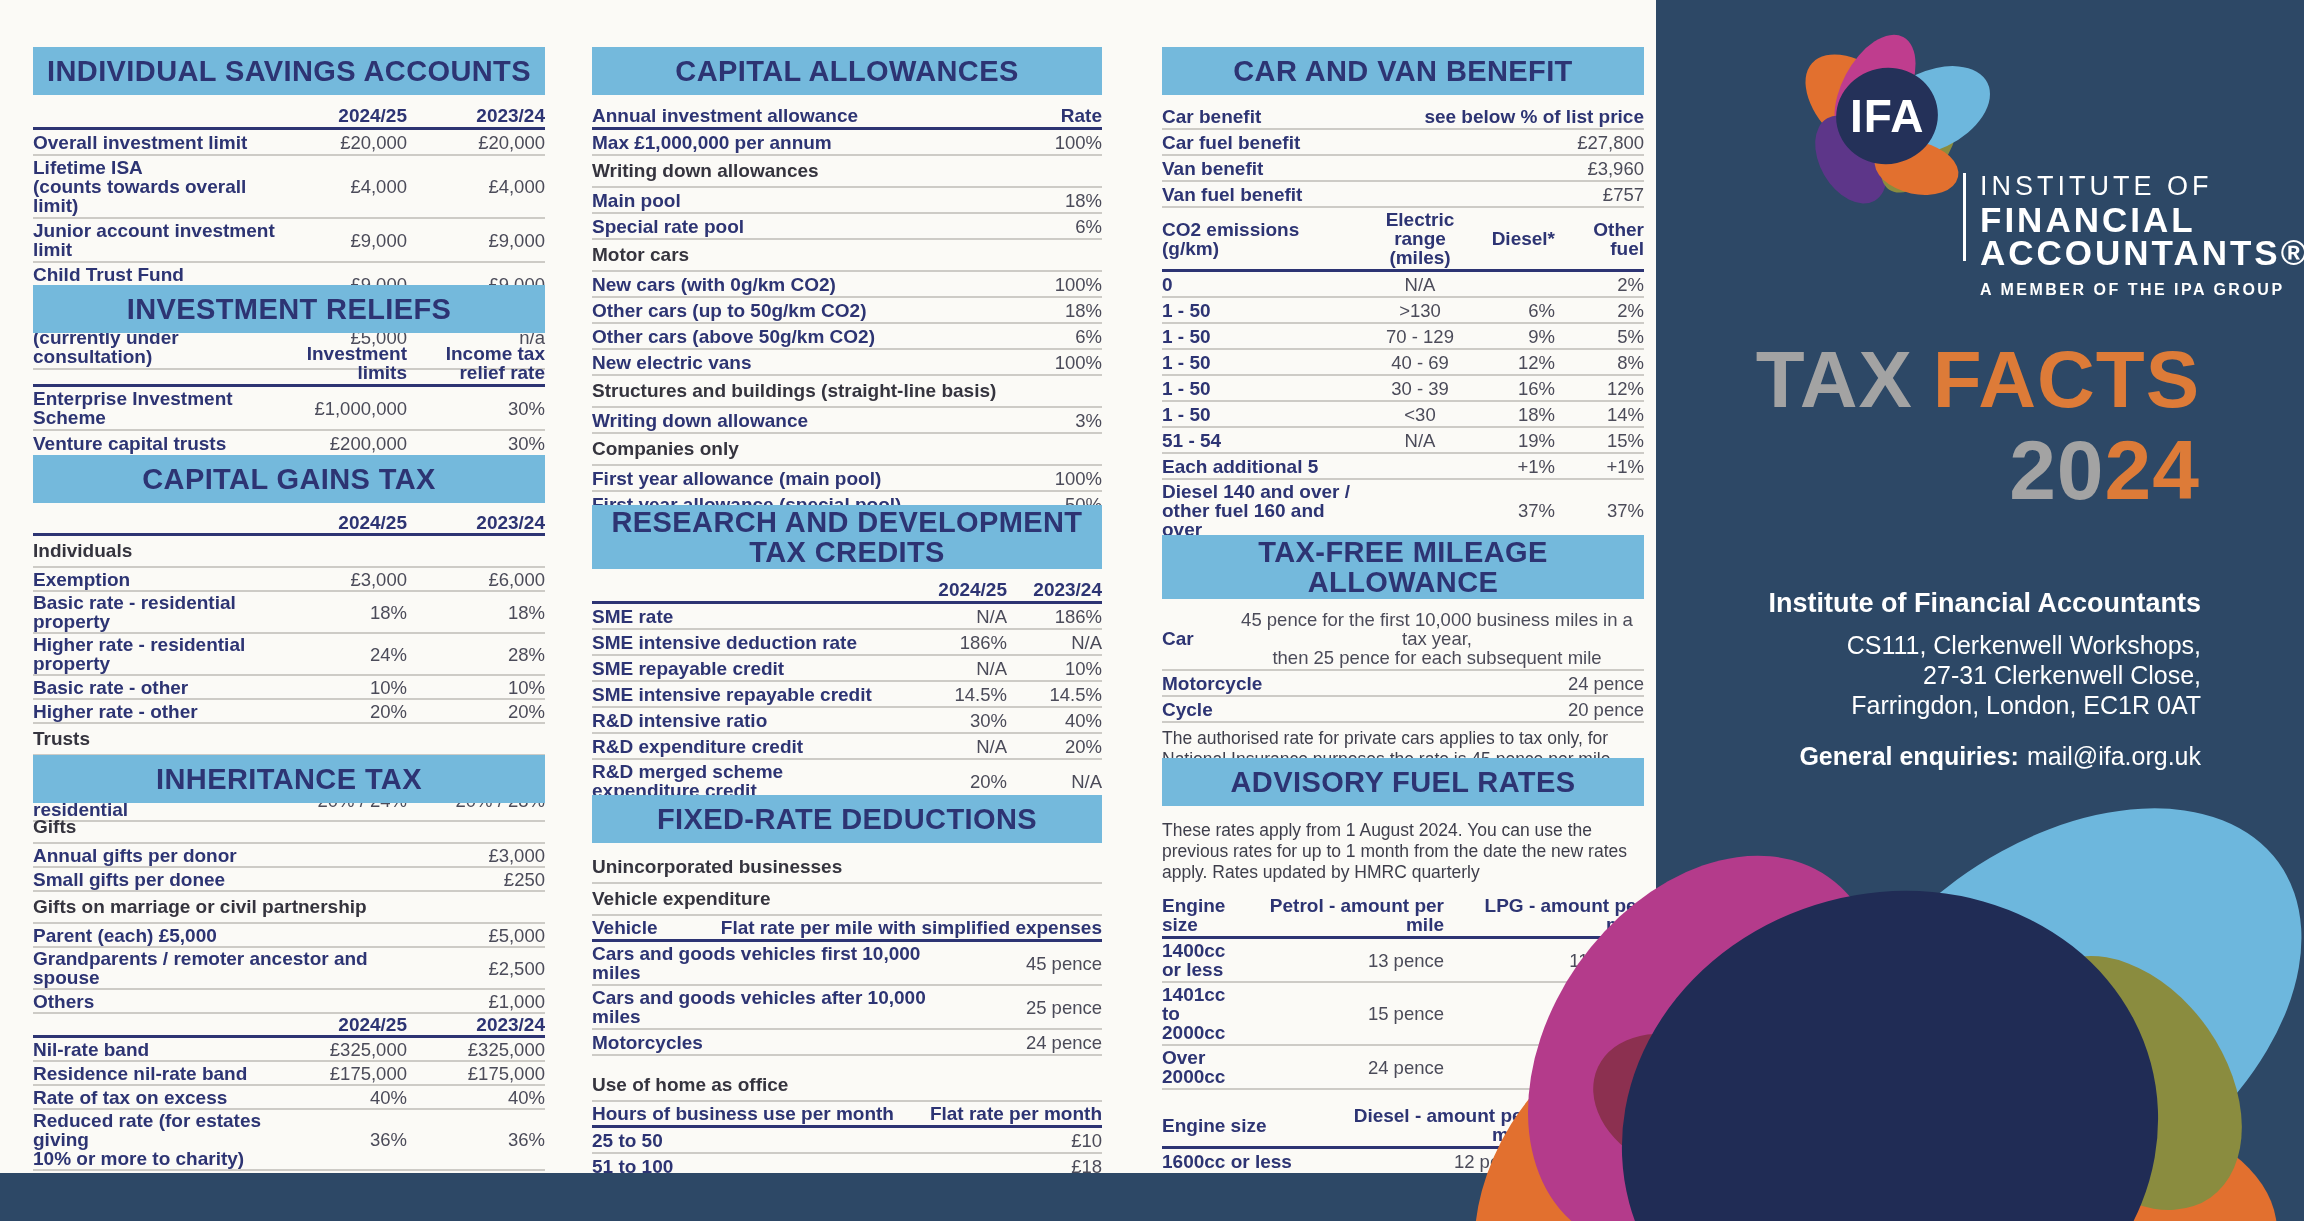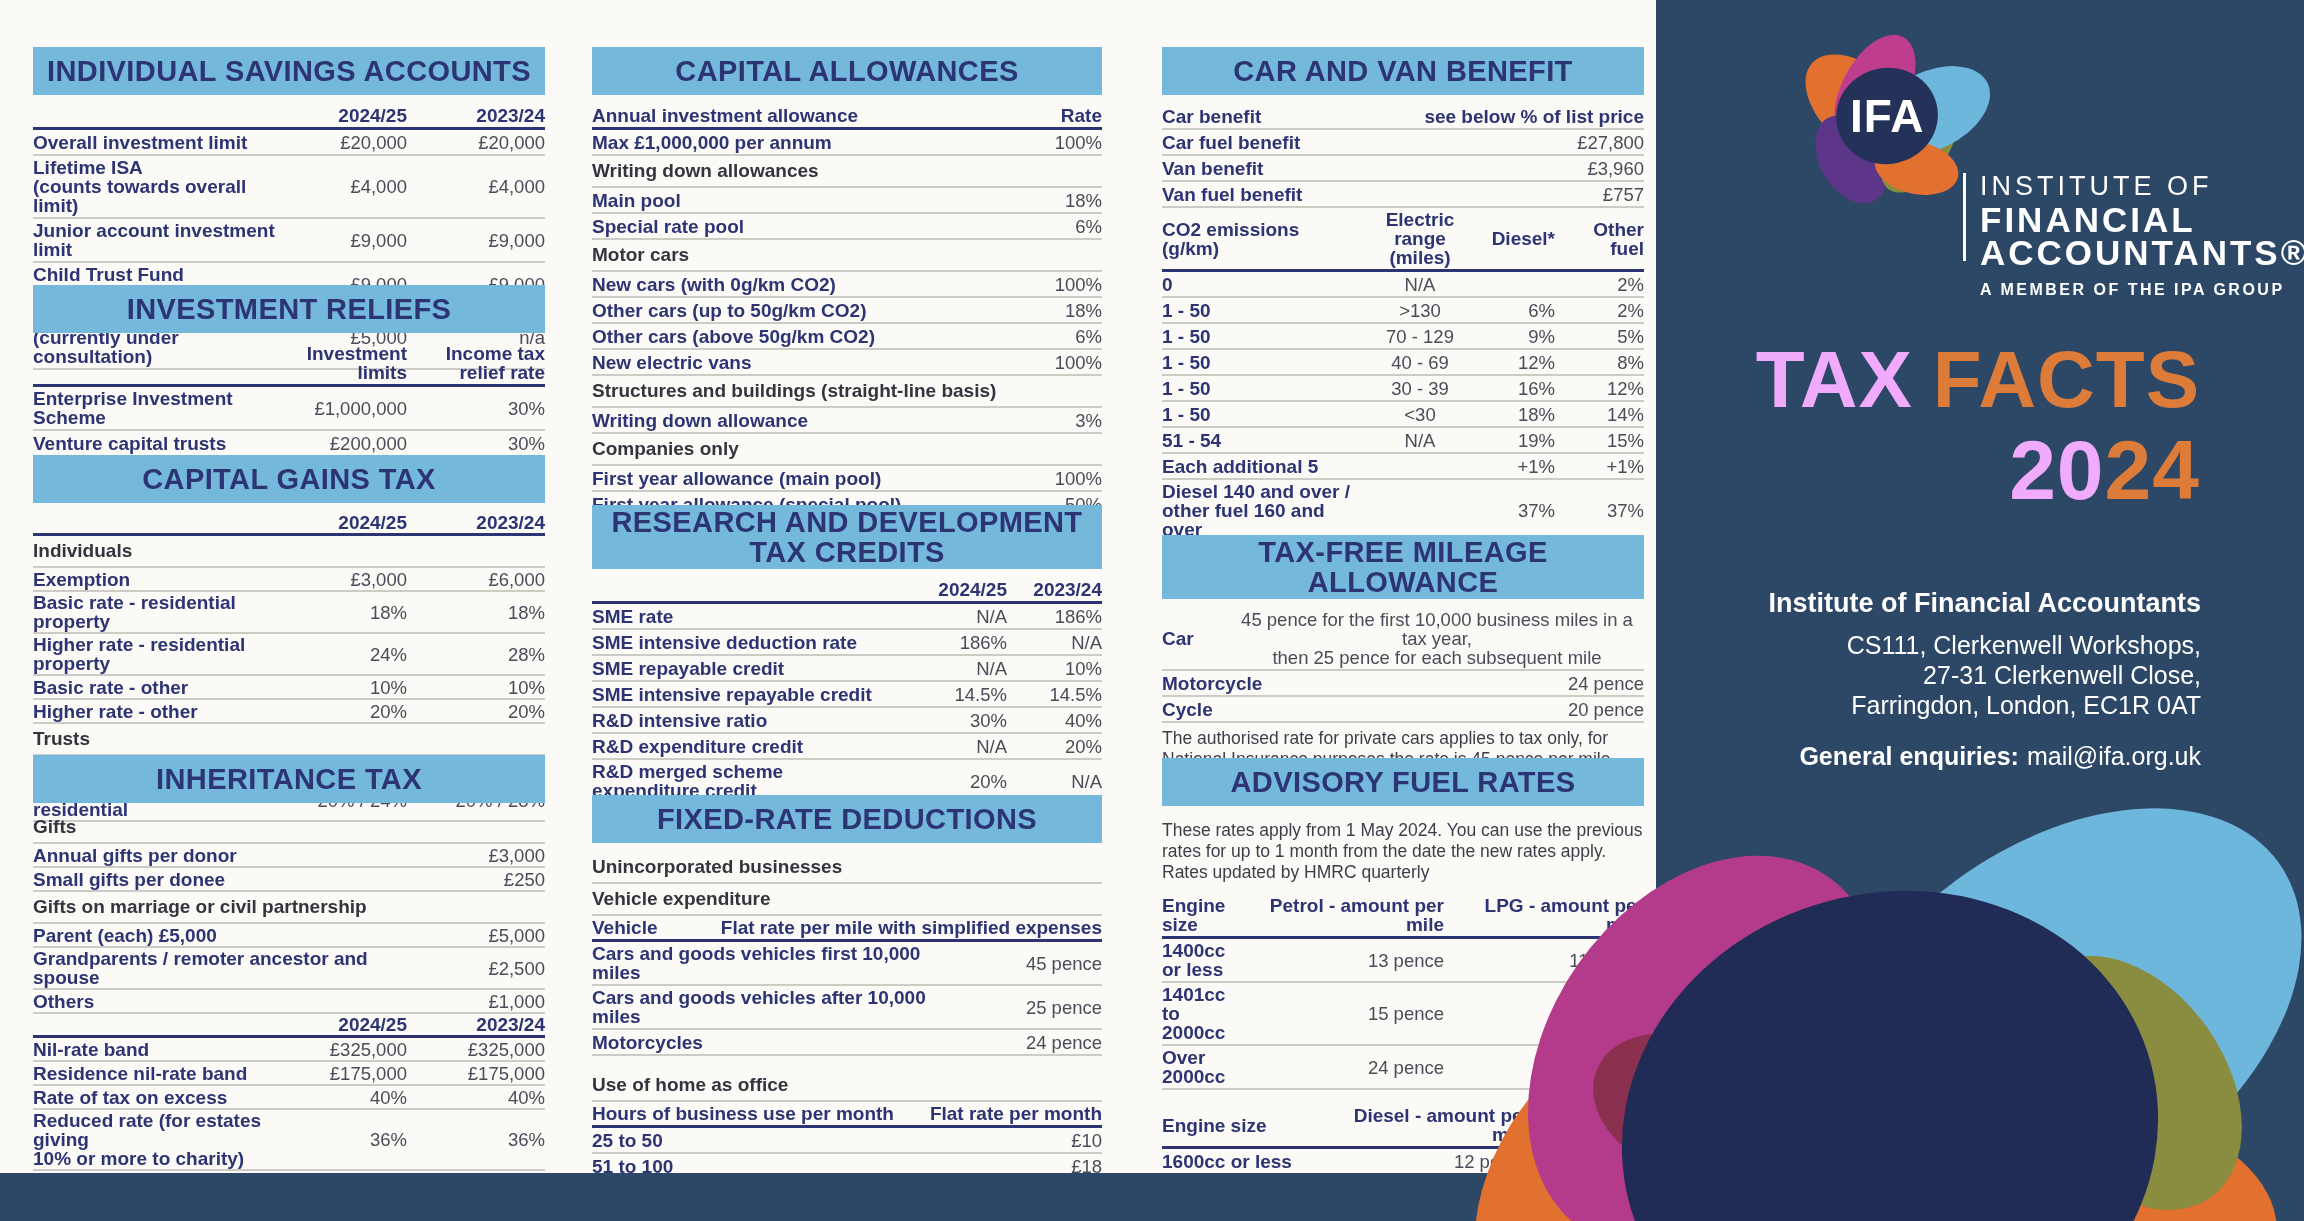--- a/index.html
+++ b/index.html
@@ -33,21 +33,21 @@
   .logo-center span{transform:rotate(12deg);color:#fff;font-weight:bold;font-size:46px;letter-spacing:1px;}
   .divider{position:absolute;left:307px;top:173px;width:3px;height:88px;background:#fff;z-index:6;}
   .org{position:absolute;left:324px;top:170px;color:#fff;}
   .org .l1{font-size:27px;letter-spacing:4px;line-height:33px;font-weight:normal;}
   .org .l2,.org .l3{font-size:35px;letter-spacing:3px;line-height:33px;font-weight:bold;}
   .member{position:absolute;left:324px;top:281px;color:#fff;font-size:16px;font-weight:bold;letter-spacing:2.5px;}
   .bigtitle{position:absolute;right:104px;top:338px;font-size:80px;font-weight:bold;
             letter-spacing:1px;line-height:84px;white-space:nowrap;}
   .bigyear{position:absolute;right:104px;top:426px;font-size:84px;font-weight:bold;
            letter-spacing:1px;line-height:88px;white-space:nowrap;}
-  .tw{color:#f0abfc;margin-top:8px;}
+  .tw{color:#a3a3a3;margin-top:8px;}
   .bigtitle .tw{margin-right:20px;}
   .to{color:#dd7b38;}
   .orgname{position:absolute;right:103px;top:588px;color:#fff;font-weight:bold;font-size:27px;}
   .address{position:absolute;right:103px;top:630px;color:#fff;font-size:25px;line-height:30px;text-align:right;}
   .enquiries{position:absolute;right:103px;top:742px;color:#fff;font-size:25px;}
   .enquiries .bold{font-weight:bold;margin-right:8px;}
 
   .flower{position:absolute;left:1520px;top:838px;width:784px;height:383px;z-index:3;}
 </style>
 </head>
@@ -486,21 +486,21 @@
           <div class="cell val" style="flex: 1 1 auto; text-align: right;">20 pence</div>
         </div>
         <div class="note">The authorised rate for private cars applies to tax only, for National Insurance purposes the rate is 45 pence per mile regardless of mileage</div>
       </div>
   </section>
   <section class="panel" style="left:1162px;top:758px;width:482px;">
     <div class="bar">
         <div>ADVISORY FUEL RATES</div>
       </div>
     <div>
-        <div class="note">These rates apply from 1 May 2024. You can use the previous rates for up to 1 month from the date the new rates apply. Rates updated by HMRC quarterly</div>
+        <div class="note">These rates apply from 1 August 2024. You can use the previous rates for up to 1 month from the date the new rates apply. Rates updated by HMRC quarterly</div>
         <div style="height: 6px;"></div>
         <div class="row hrow">
           <div class="cell lab hc" style="flex: 1 1 auto; text-align: left;">Engine size</div>
           <div class="cell val hc" style="flex: 0 0 210px; text-align: right;">Petrol - amount per mile</div>
           <div class="cell val hc" style="flex: 0 0 200px; text-align: right;">LPG - amount per mile</div>
         </div>
         <div class="row drow">
           <div class="cell lab" style="flex: 1 1 auto; text-align: left;">1400cc or less</div>
           <div class="cell val" style="flex: 0 0 210px; text-align: right;">13 pence</div>
           <div class="cell val" style="flex: 0 0 200px; text-align: right;">11 pence</div>

